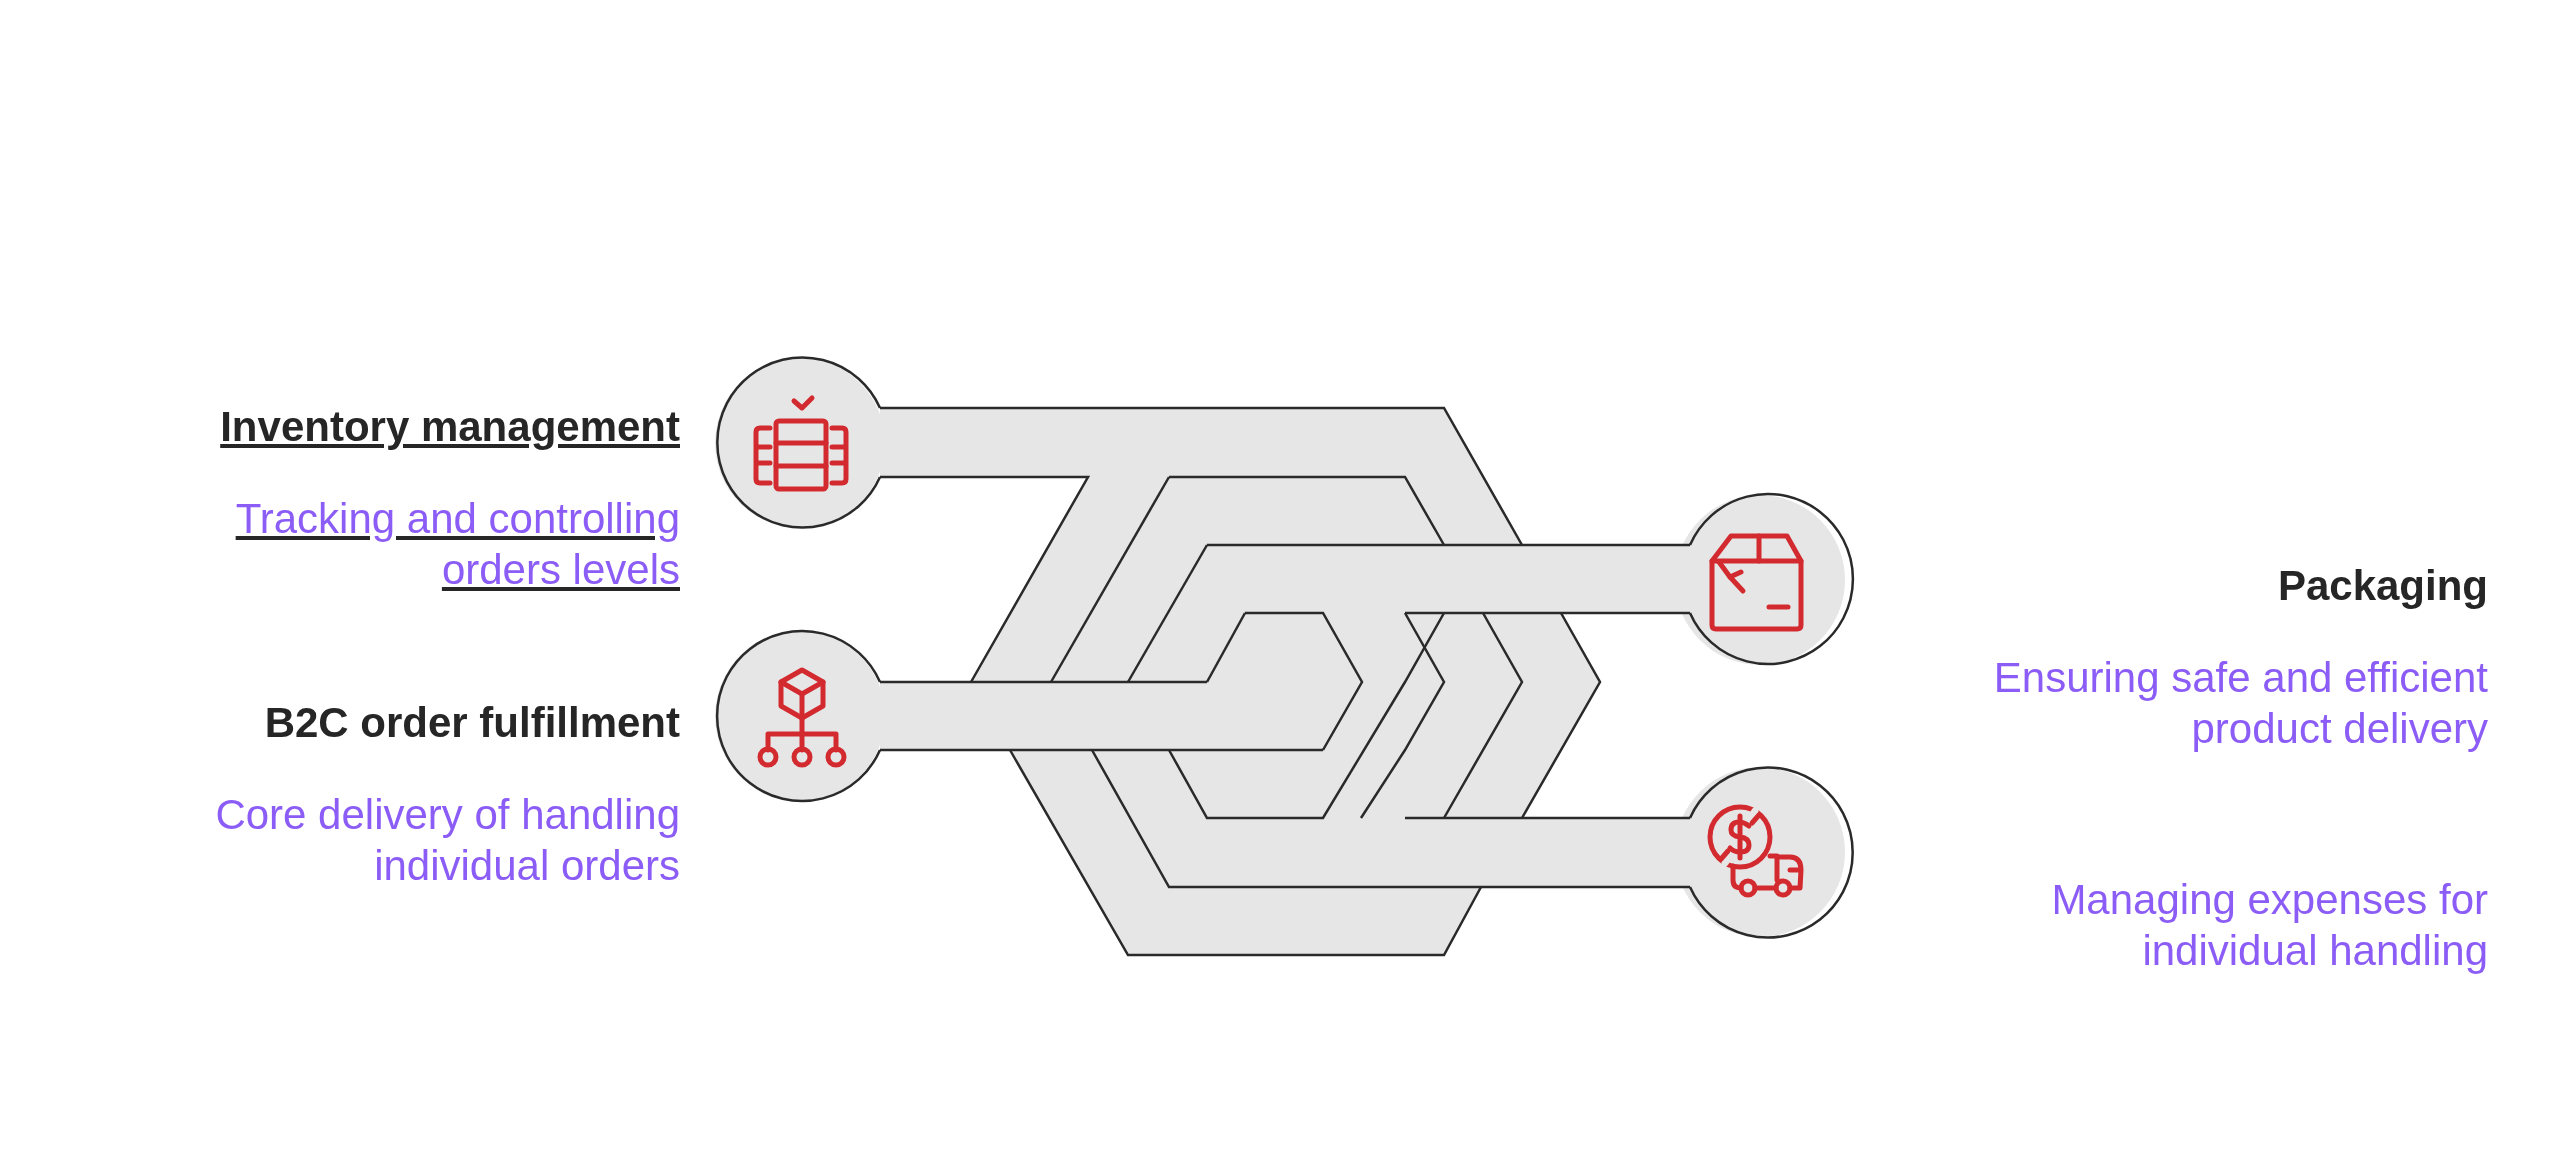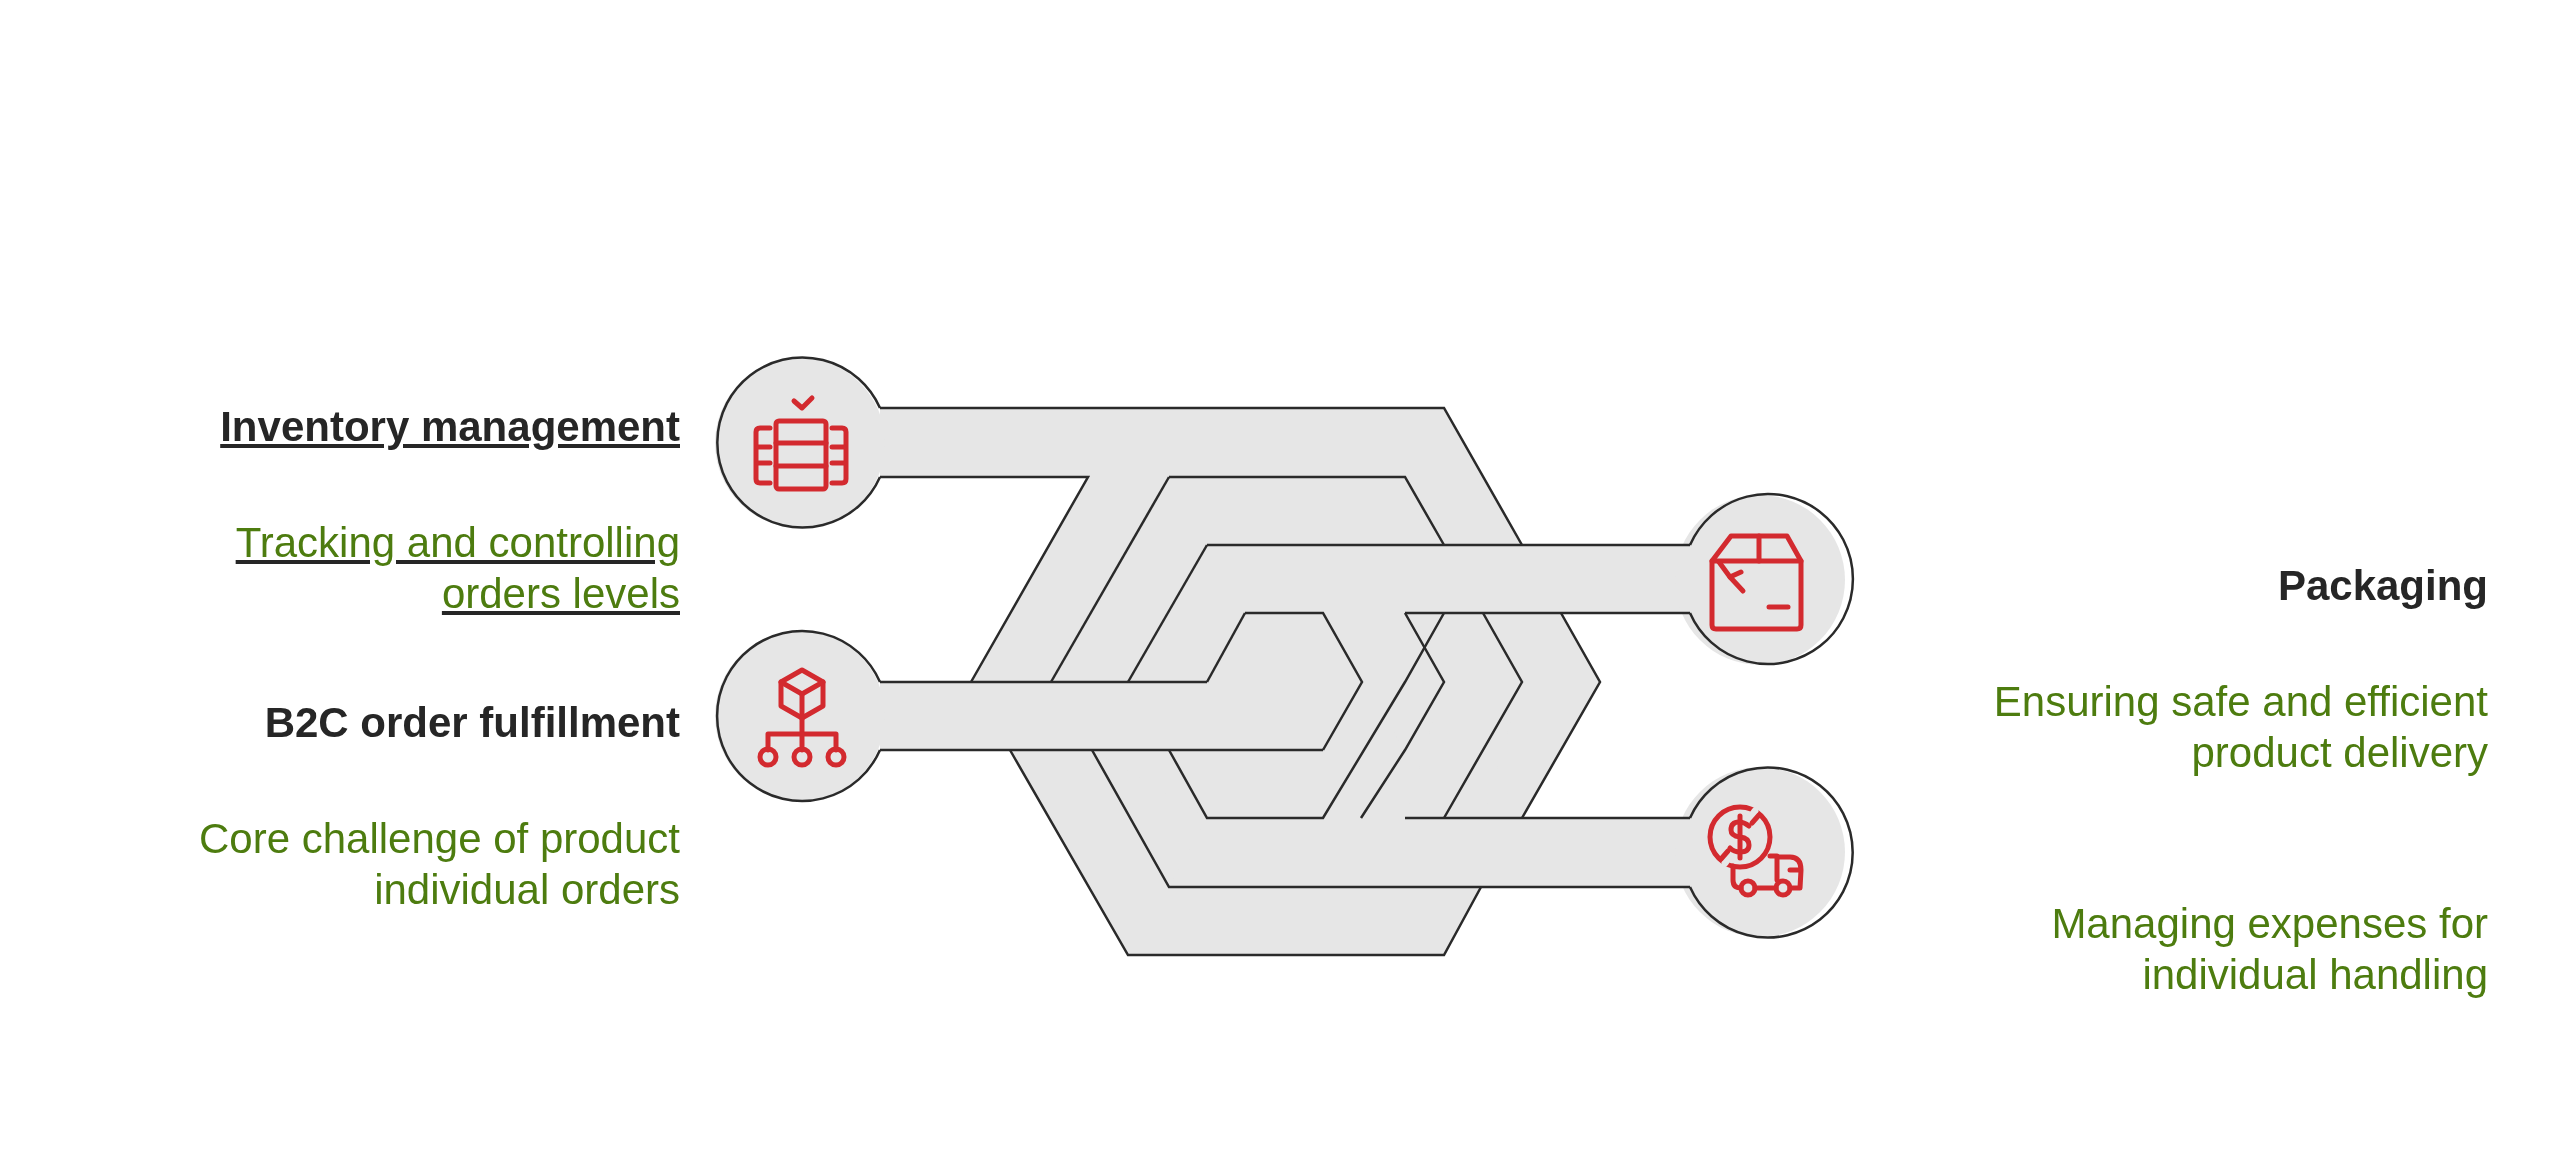--- a/index.html
+++ b/index.html
@@ -1,21 +1,21 @@
 <!DOCTYPE html>
 <html><head>
 <meta charset="utf-8">
 <style>
   html, body { margin: 0; padding: 0; background: #ffffff; }
   body { width: 2560px; height: 1163px; position: relative; overflow: hidden; font-family: "Liberation Sans", "DejaVu Sans", sans-serif; color: #262626; }
   .title { position: absolute; top: 148px; left: 0; width: 2560px; text-align: center; font-size: 74px; font-weight: 400; color: #262626; letter-spacing: -0.5px; }
   .diagram { position: absolute; left: 0; top: 0; width: 2560px; height: 1163px; }
   .label { position: absolute; }
   .label .heading { font-size: 42px; font-weight: 600; color: #262626; line-height: 52px; white-space: nowrap; }
-  .label .desc { font-size: 42px; font-weight: 400; color: #4d7c0f; line-height: 51px; margin-top: 64px; }
+  .label .desc { font-size: 42px; font-weight: 400; color: #8b5cf6; line-height: 51px; margin-top: 40px; }
   .left { text-align: right; width: 560px; }
   .right { text-align: right; width: 600px; }
 </style>
 </head>
 <body>
 
 <div class="title">B2C order fulfillment challenges</div>
 
 <svg class="diagram" viewBox="0 0 2560 1163" xmlns="http://www.w3.org/2000/svg">
   <g fill="#e6e6e6" stroke="#2a2a2a" stroke-width="2.5" stroke-linejoin="miter">
@@ -164,21 +164,21 @@
   <div class="heading">Inventory management</div>
   <div class="desc">
     <div>Tracking and controlling</div>
     <div>orders levels</div>
   </div>
 </div>
 
 <div class="label left" style="left:120px; top:697px;">
   <div class="heading">B2C order fulfillment</div>
   <div class="desc">
-    <div>Core challenge of product</div>
+    <div>Core delivery of handling</div>
     <div>individual orders</div>
   </div>
 </div>
 
 <div class="label right" style="left:1888px; top:560px;">
   <div class="heading">Packaging</div>
   <div class="desc">
     <div>Ensuring safe and efficient</div>
     <div>product delivery</div>
   </div>

